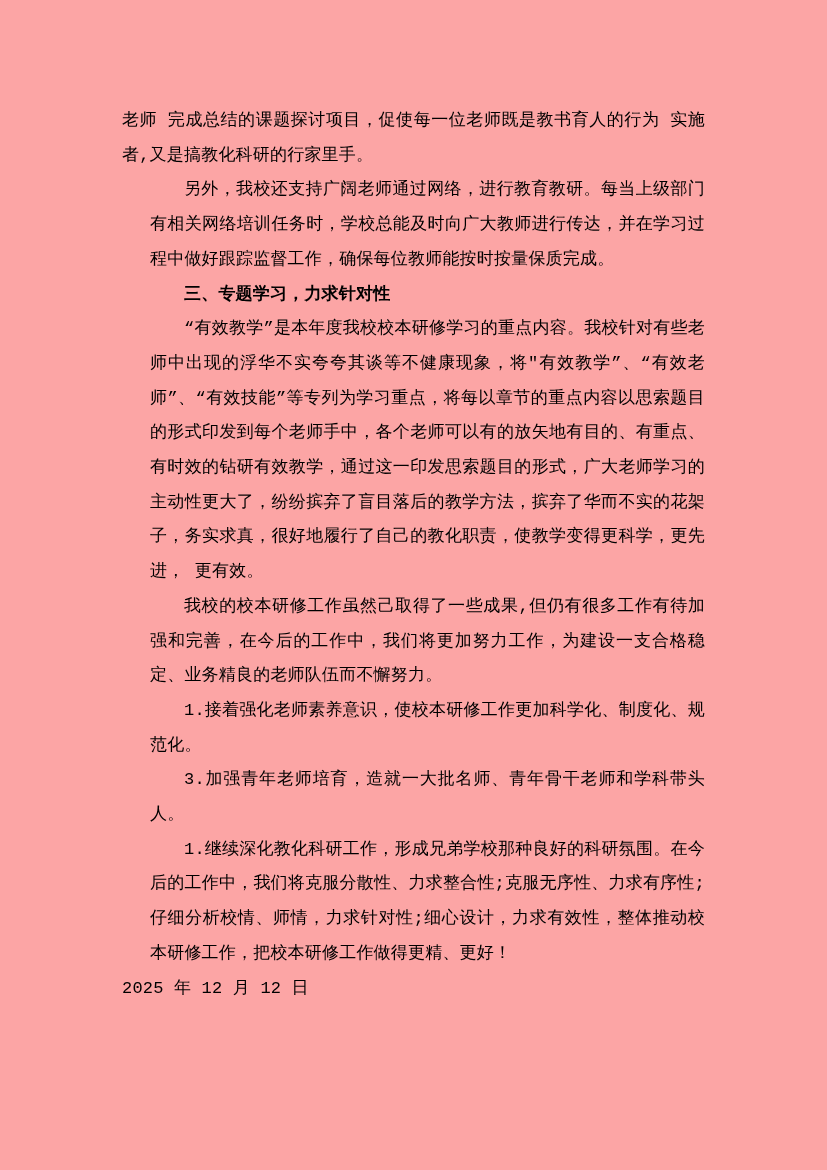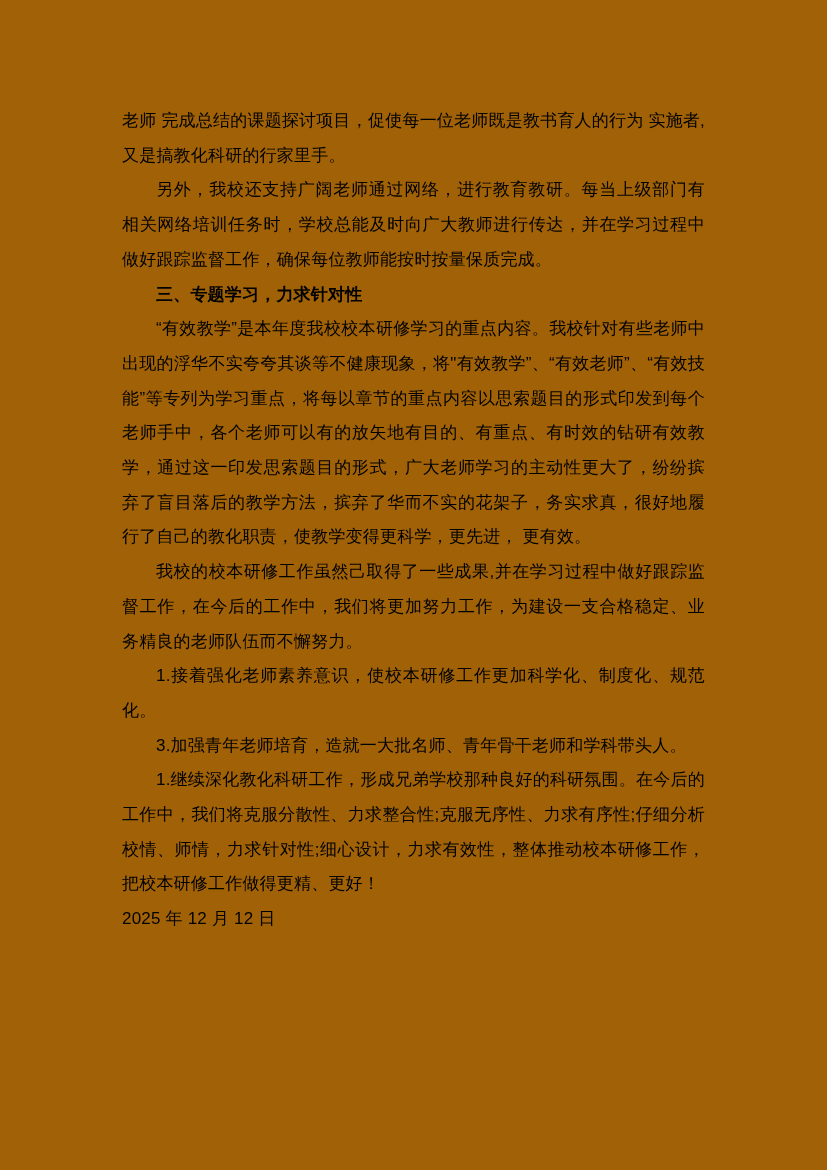--- a/index.html
+++ b/index.html
@@ -4,58 +4,59 @@
 <style>
   html, body {
     margin: 0;
     padding: 0;
     background: #ffffff;
   }
   .page {
     position: relative;
     width: 827px;
     height: 1170px;
-    background: #a16207;
+    background: #fca5a5;
     overflow: hidden;
-    font-family: Liberation Sans, sans-serif;
+    font-family: Liberation Mono, monospace;
   }
   .content {
     position: absolute;
     left: 122px;
     top: 104px;
     width: 583px;
     color: #000000;
   }
   .content p {
     margin: 0;
     font-size: 17px;
     line-height: 34.7px;
     text-align: justify;
     text-justify: inter-ideograph;
     letter-spacing: 0.2px;
   }
   .content p.indent {
     text-indent: 2em;
+    margin-left: 28px;
   }
   .content p.heading {
     font-weight: 700;
   }
   .content p.date {
     padding-right: 42px;
     text-indent: 0;
   }
 </style>
 </head>
 <body>
 
 <div class="page">
   <div class="content">
       <p class="body">老师 完成总结的课题探讨项目，促使每一位老师既是教书育人的行为 实施者,又是搞教化科研的行家里手。</p>
       <p class="body indent">另外，我校还支持广阔老师通过网络，进行教育教研。每当上级部门有相关网络培训任务时，学校总能及时向广大教师进行传达，并在学习过程中做好跟踪监督工作，确保每位教师能按时按量保质完成。</p>
       <p class="heading indent">三、专题学习，力求针对性</p>
       <p class="body indent">“有效教学”是本年度我校校本研修学习的重点内容。我校针对有些老师中出现的浮华不实夸夸其谈等不健康现象，将"有效教学”、“有效老师”、“有效技能”等专列为学习重点，将每以章节的重点内容以思索题目的形式印发到每个老师手中，各个老师可以有的放矢地有目的、有重点、有时效的钻研有效教学，通过这一印发思索题目的形式，广大老师学习的主动性更大了，纷纷摈弃了盲目落后的教学方法，摈弃了华而不实的花架子，务实求真，很好地履行了自己的教化职责，使教学变得更科学，更先进， 更有效。</p>
-      <p class="body indent">我校的校本研修工作虽然己取得了一些成果,并在学习过程中做好跟踪监督工作，在今后的工作中，我们将更加努力工作，为建设一支合格稳定、业务精良的老师队伍而不懈努力。</p>
+      <p class="body indent">我校的校本研修工作虽然己取得了一些成果,但仍有很多工作有待加强和完善，在今后的工作中，我们将更加努力工作，为建设一支合格稳定、业务精良的老师队伍而不懈努力。</p>
       <p class="body indent">1.接着强化老师素养意识，使校本研修工作更加科学化、制度化、规范化。</p>
       <p class="body indent">3.加强青年老师培育，造就一大批名师、青年骨干老师和学科带头人。</p>
       <p class="body indent">1.继续深化教化科研工作，形成兄弟学校那种良好的科研氛围。在今后的工作中，我们将克服分散性、力求整合性;克服无序性、力求有序性;仔细分析校情、师情，力求针对性;细心设计，力求有效性，整体推动校本研修工作，把校本研修工作做得更精、更好！</p>
       <p class="date">2025 年 12 月 12 日</p>
     </div>
 </div>
 
 </body></html>

